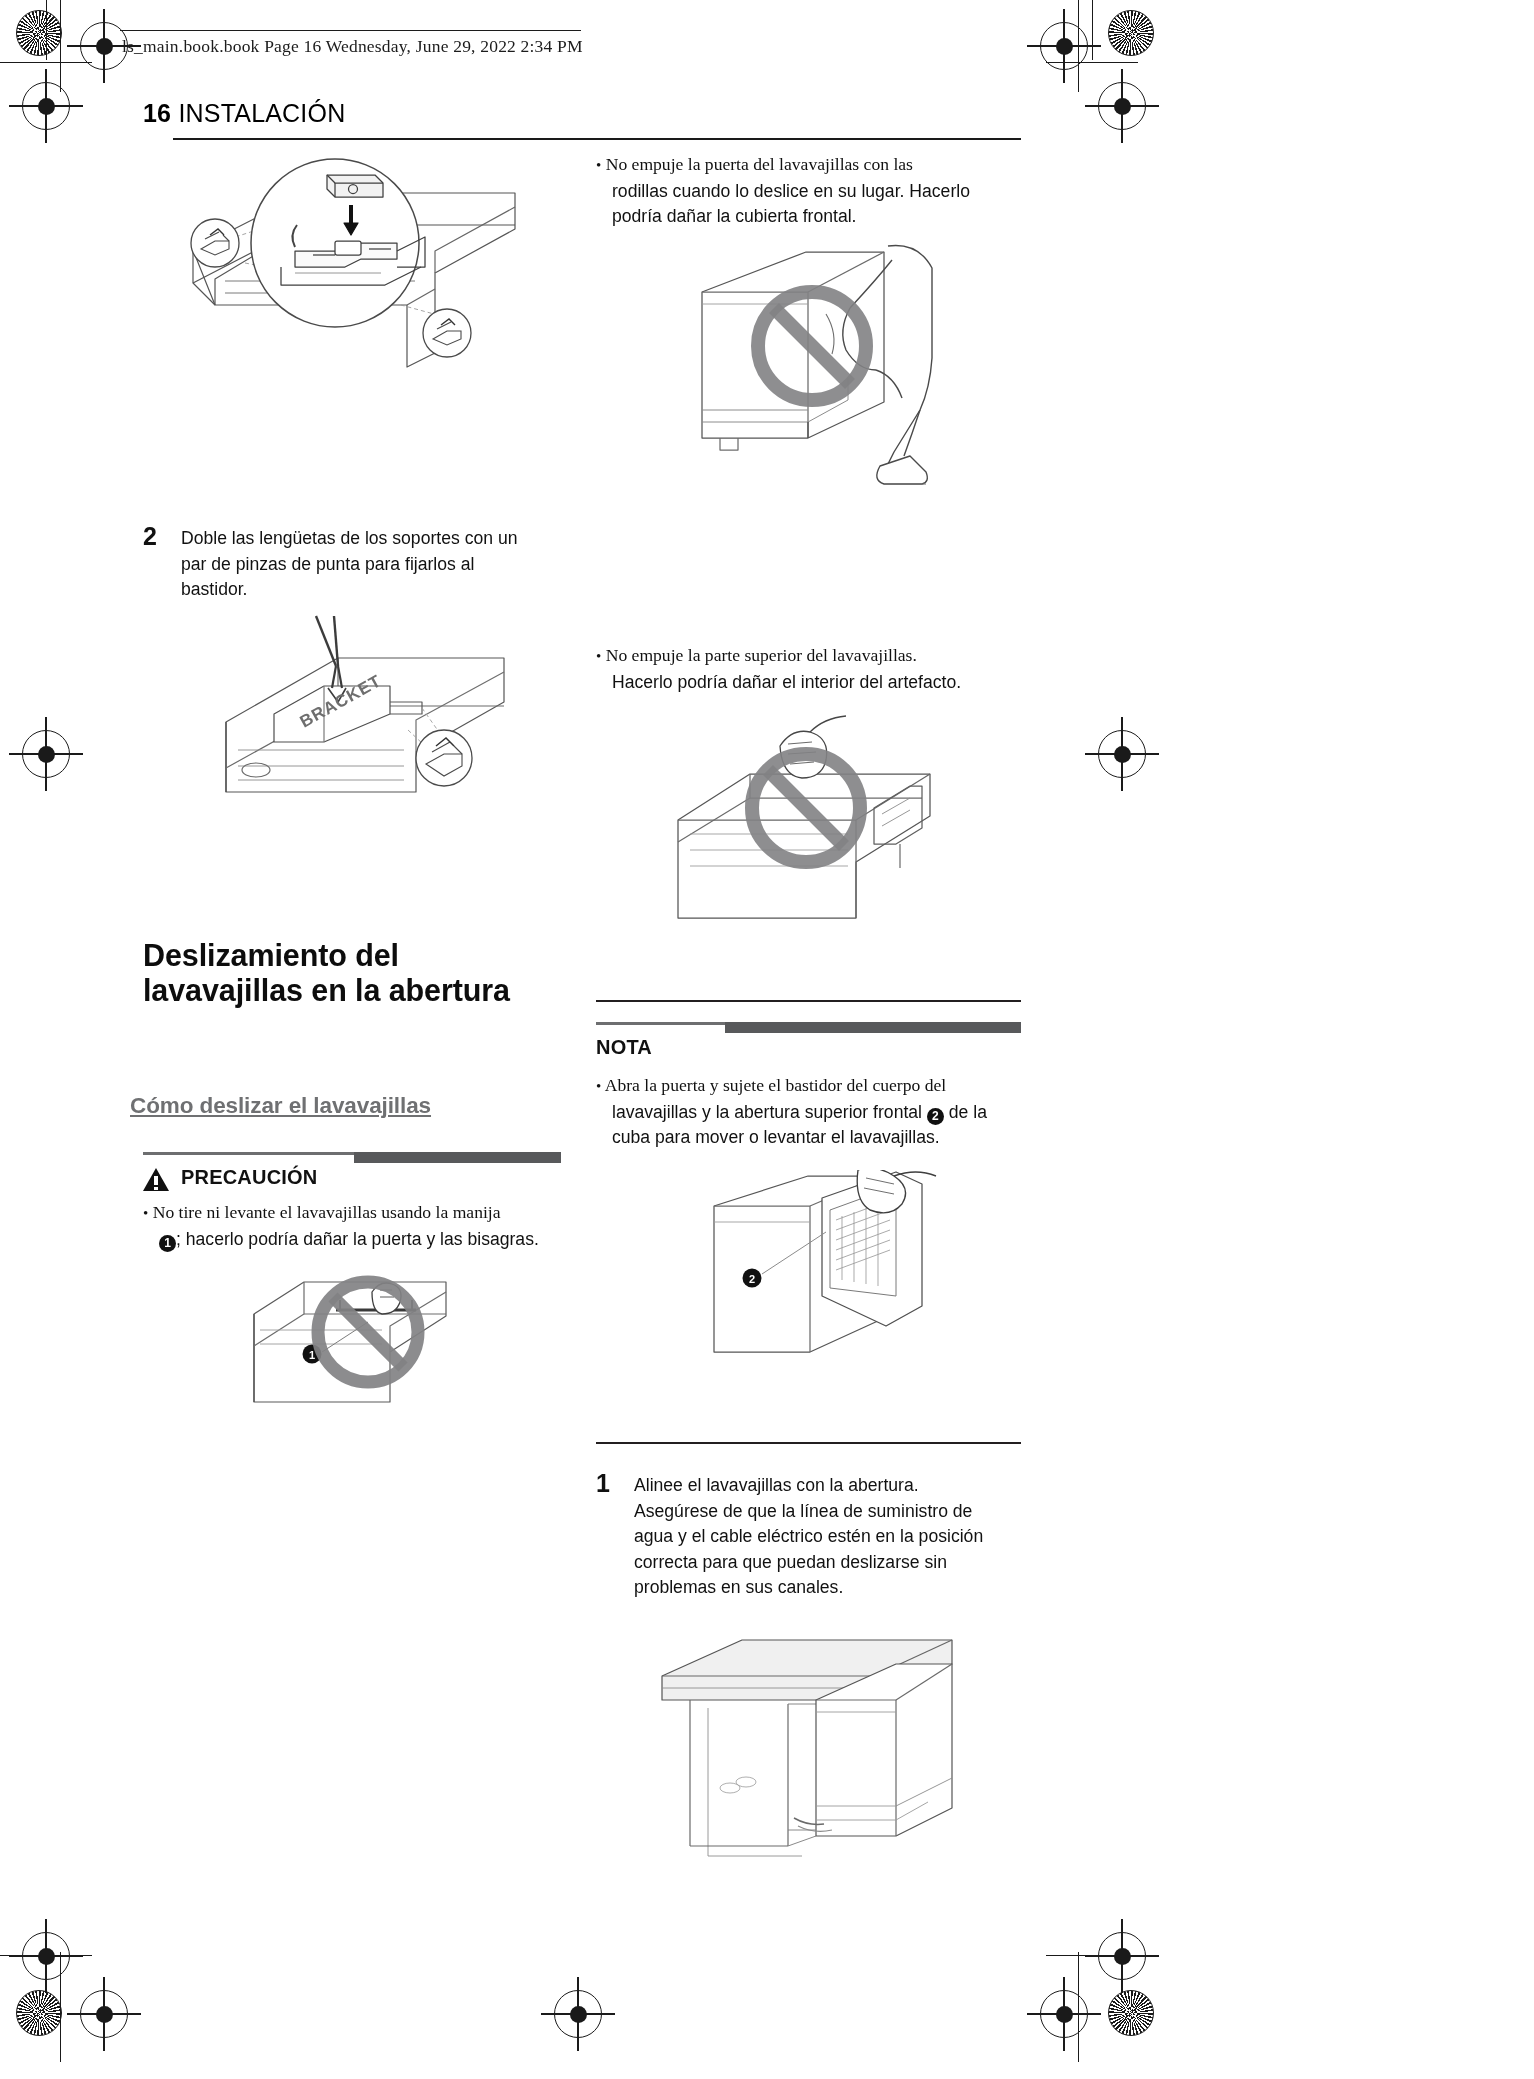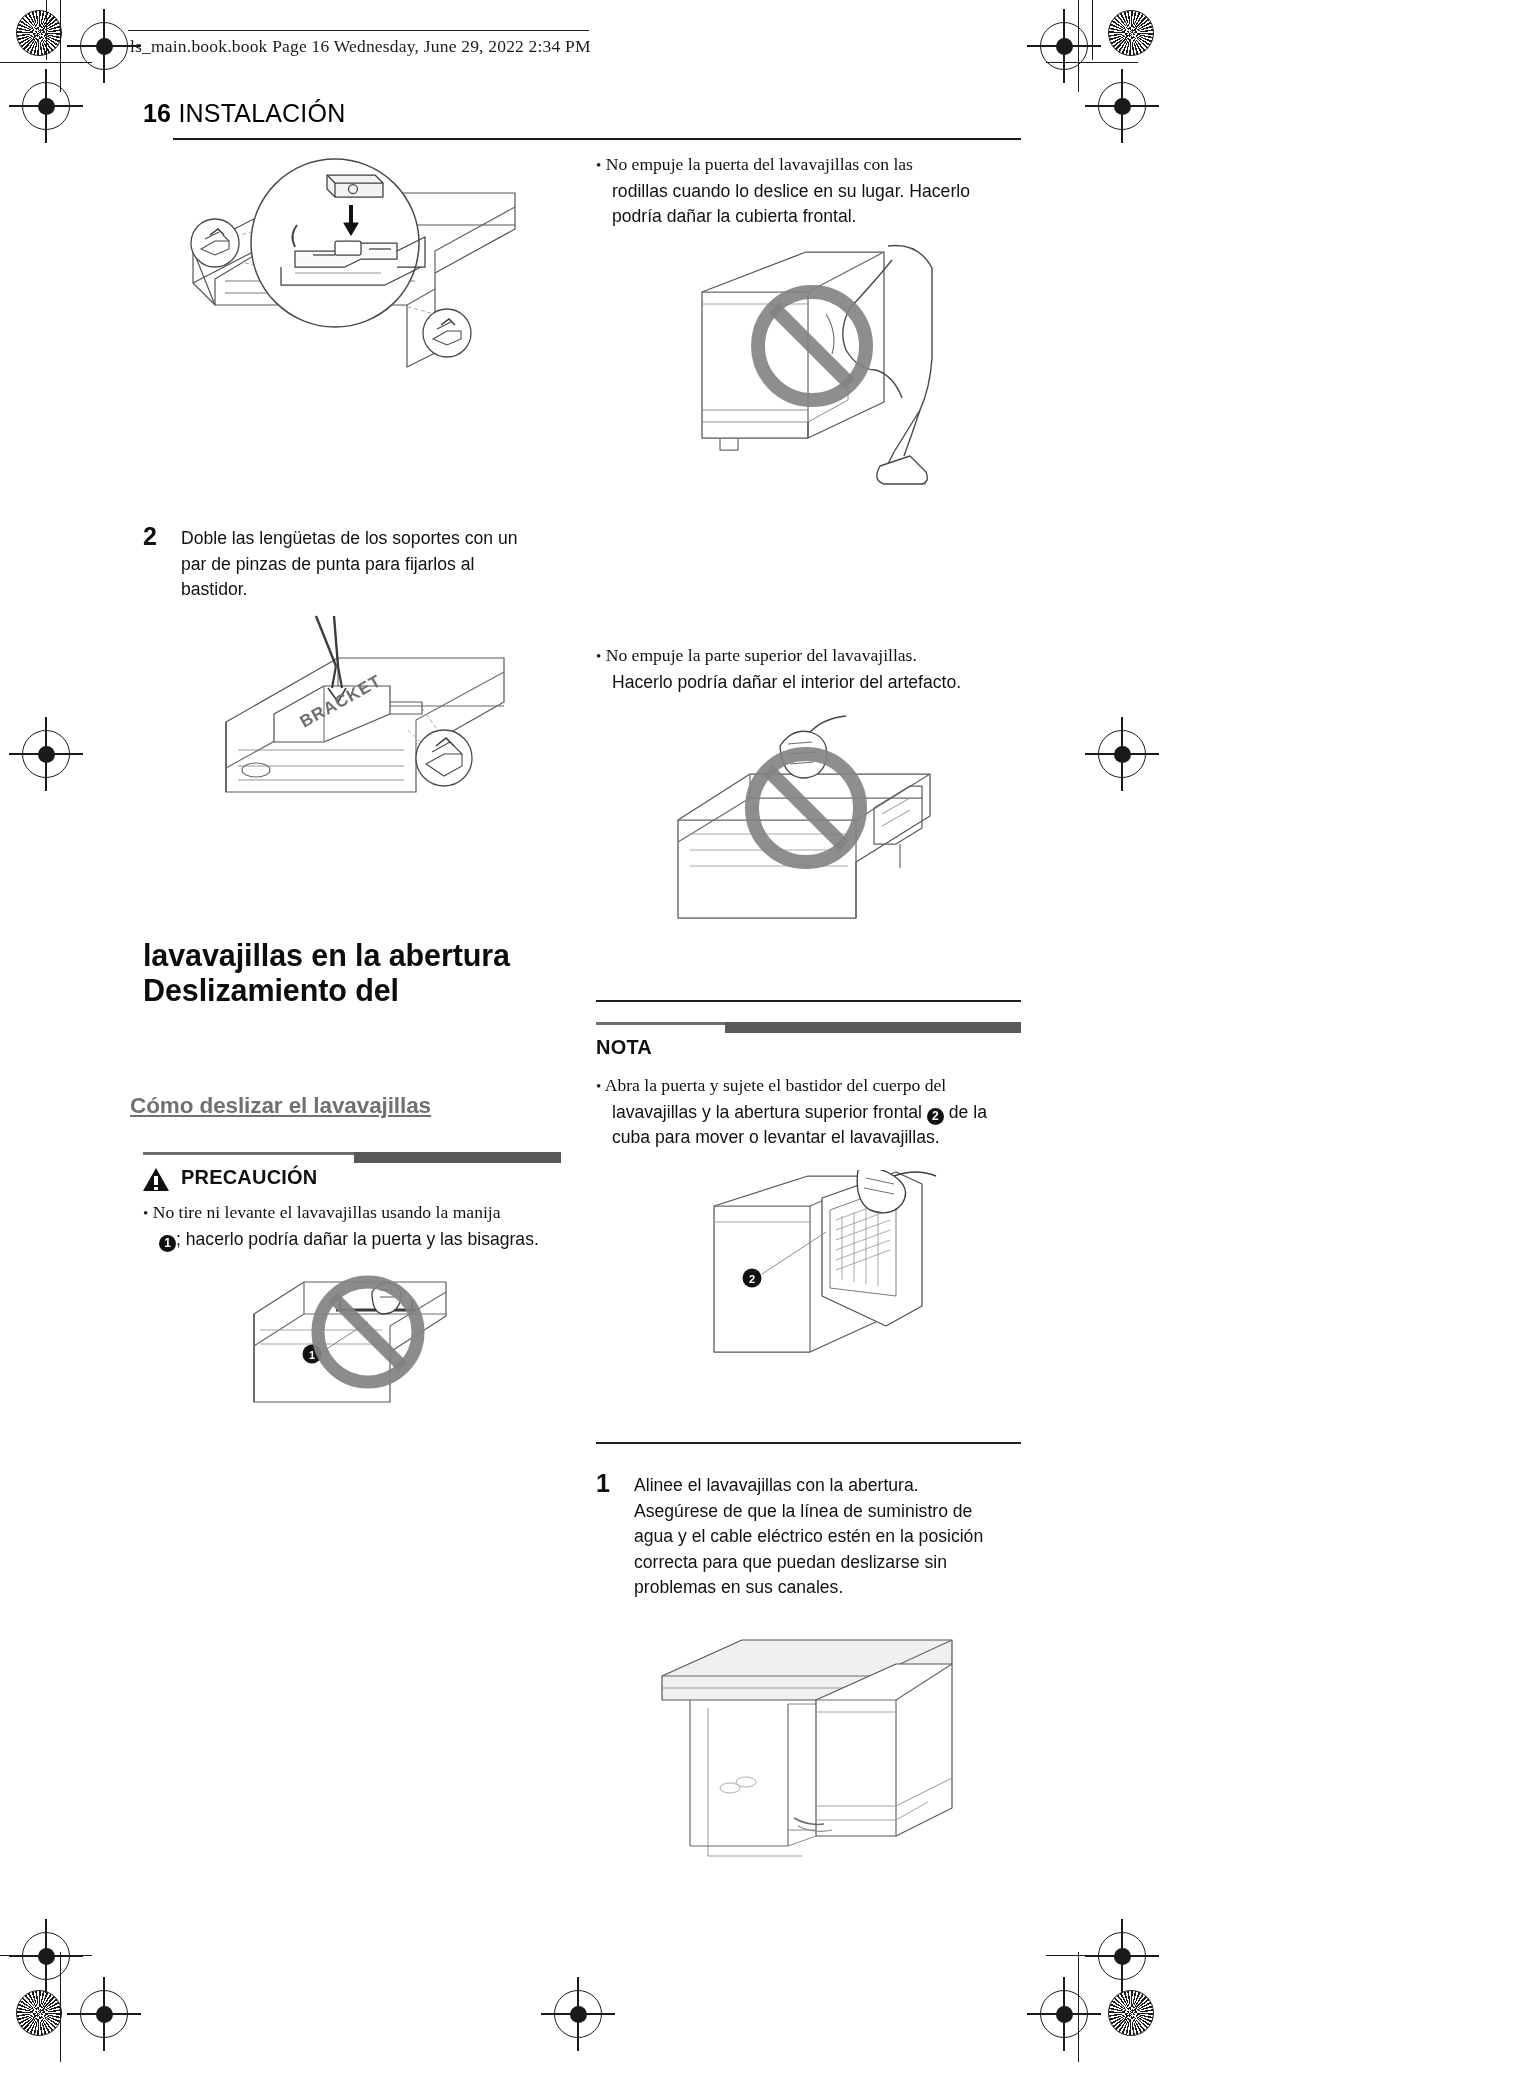--- a/index.html
+++ b/index.html
@@ -56,21 +56,20 @@
 
   
   .run-head {
     position: absolute;
     left: 122px; top: 36px;
     font-family: "Liberation Serif", serif;
     font-size: 17.5px;
     letter-spacing: 0.2px;
     color: #1c1c1c;
     white-space: nowrap;
-    margin-left: 8px;
   }
   .run-head .hrule {
     position: absolute;
     left: -2px; top: -6px;
     width: 100%; height: 1.2px;
     background: #1c1c1c;
   }
 
   
   .page-title {
@@ -406,22 +405,22 @@
           <path d="M218 154 L236 144 L254 144 L254 156 L236 166 Z"></path>
           <path d="M224 142 L242 132"></path>
           <path d="M246 136 L254 144"></path>
         </g>
         <path d="M228 136 L238 128 L246 136" fill="none" stroke="#333" stroke-width="1.5"></path>
       </g>
     </svg>
   </div>
 
   <div class="h1-sec" style="left:143px; top:938px; width:430px;">
+    <span>Deslizamiento del</span>
     <span>lavavajillas en la abertura</span>
-    <span>Deslizamiento del</span>
   </div>
 
   <div class="h2-sec" style="left:130px; top:1093px;text-decoration:underline;">Cómo deslizar el lavavajillas</div>
 
   <div class="banner" style="left:143px; top:1152px; width:418px;">
     <div class="bar-thin" style="left:0; width:418px;"></div>
     <div class="bar-thick" style="left:211px; width:207px;"></div>
     <div class="warn-tri">
         <i></i>
       </div>

